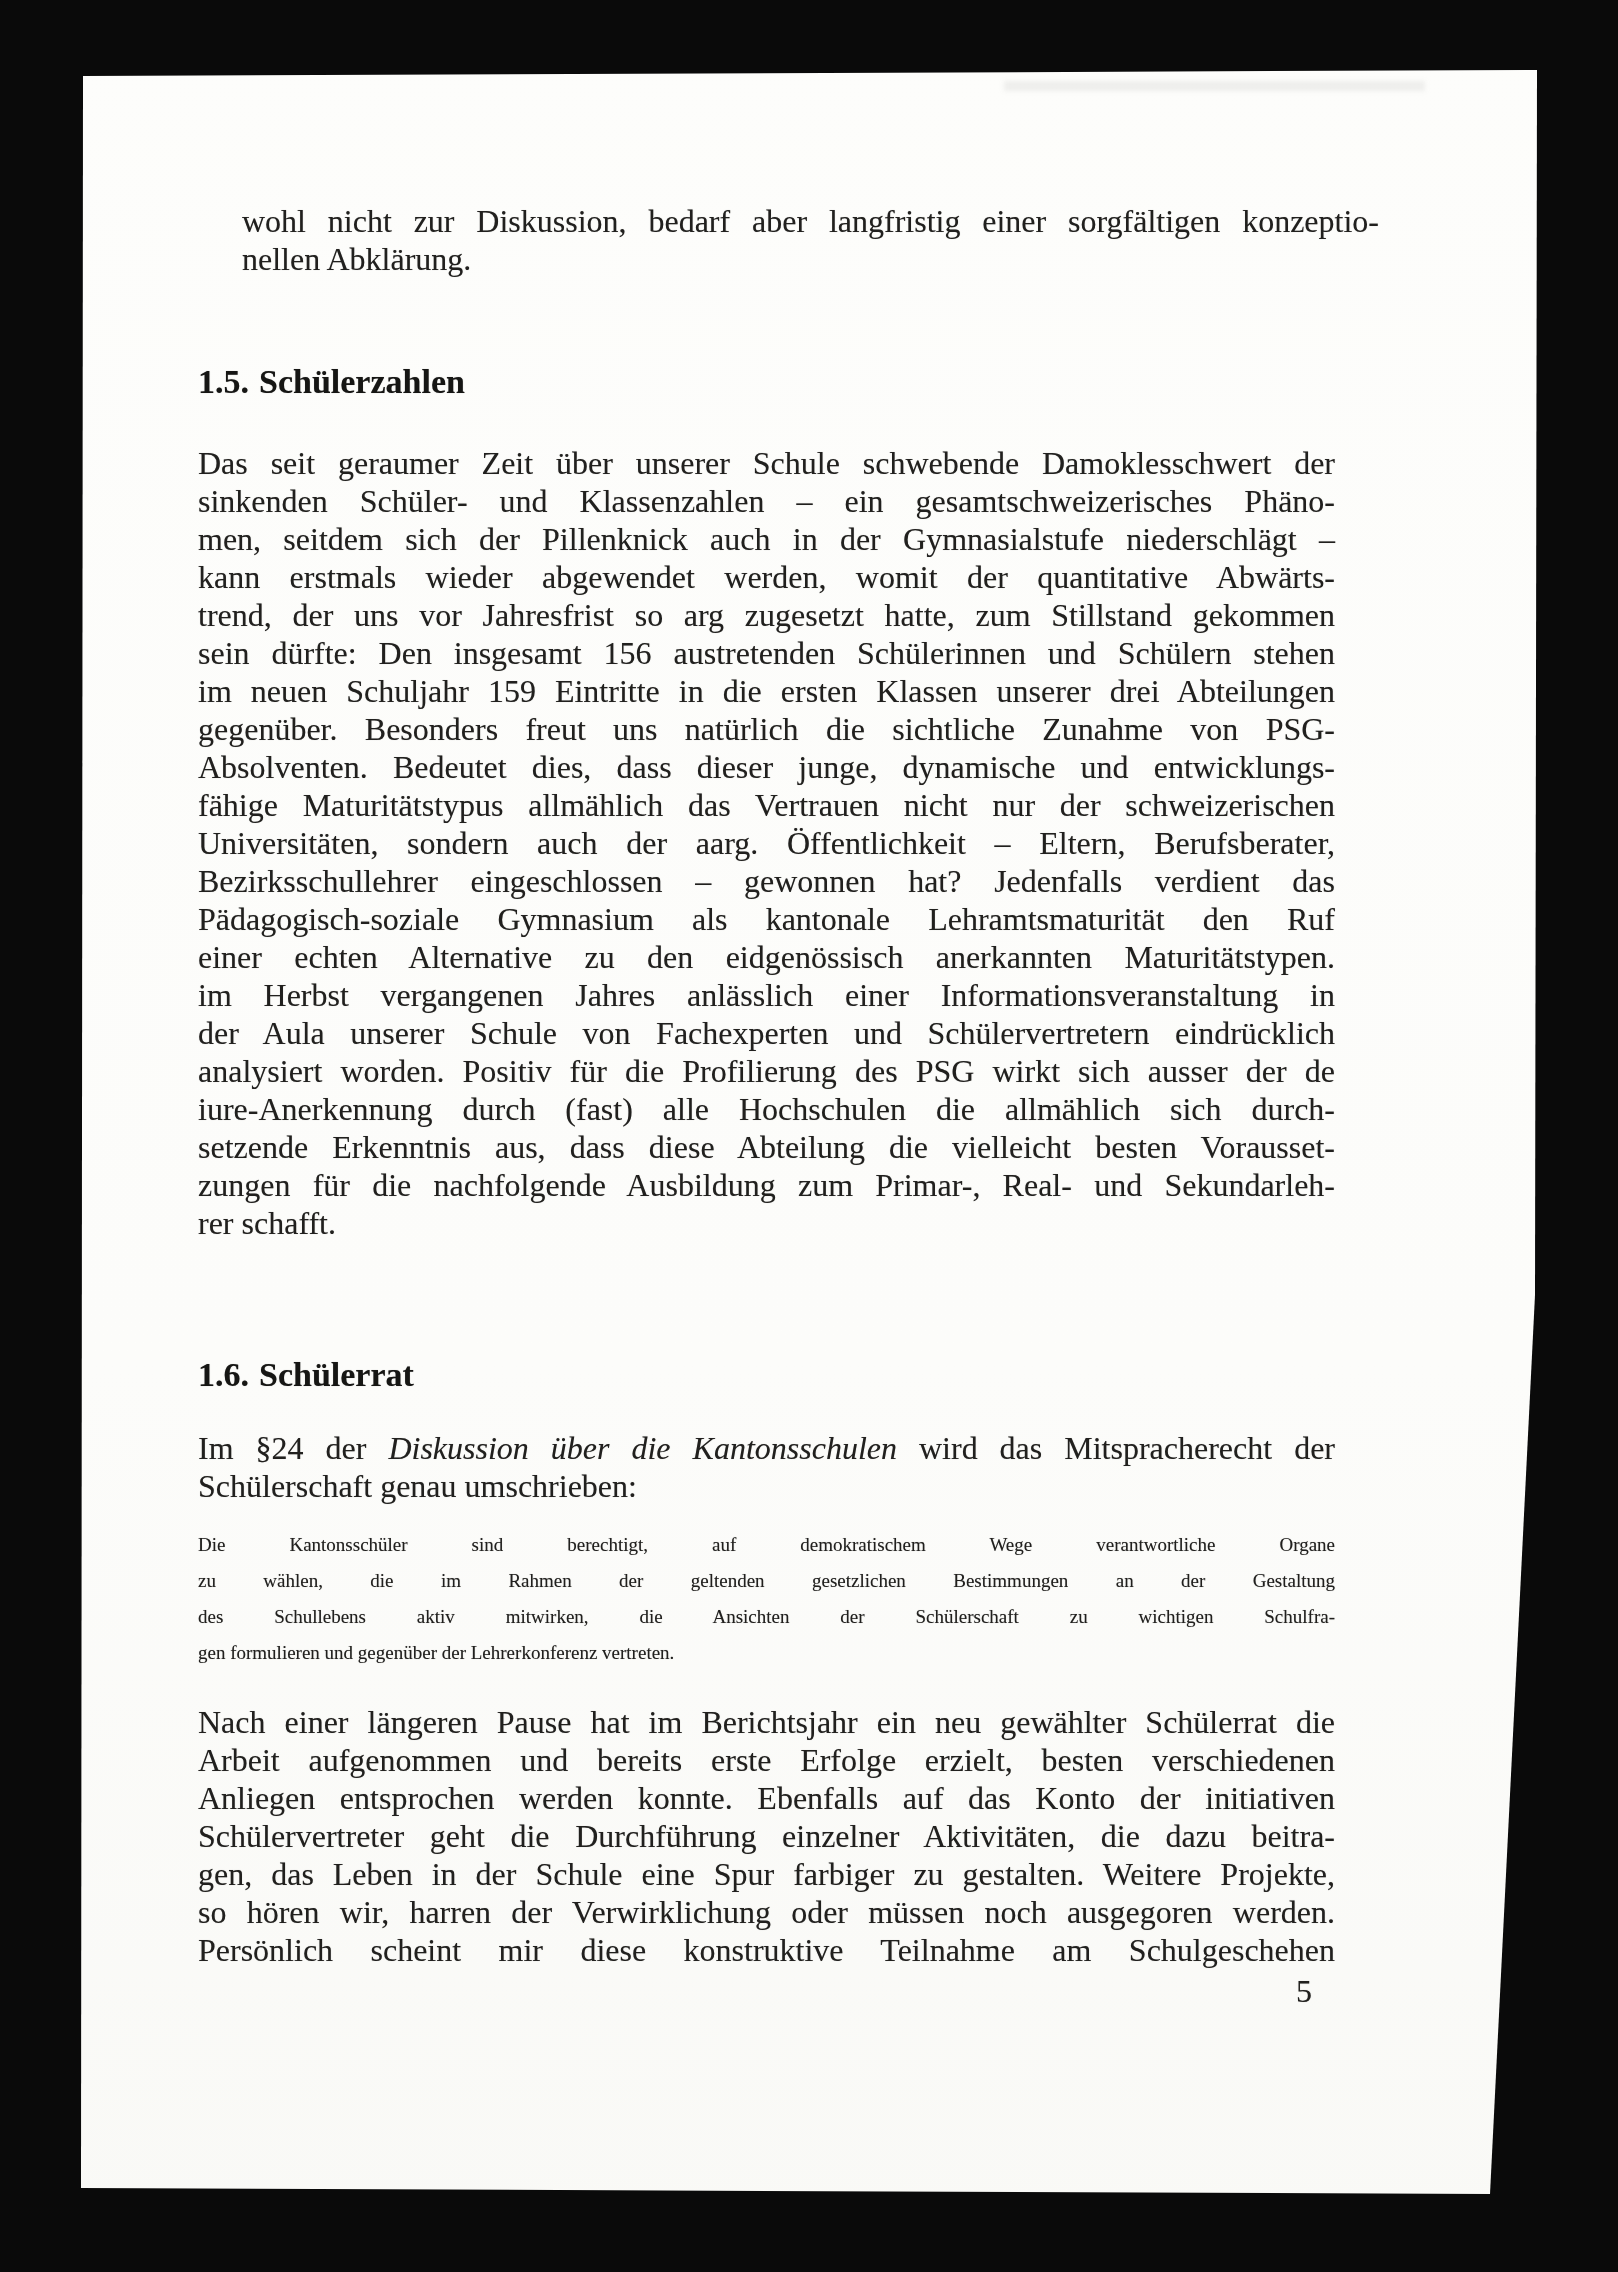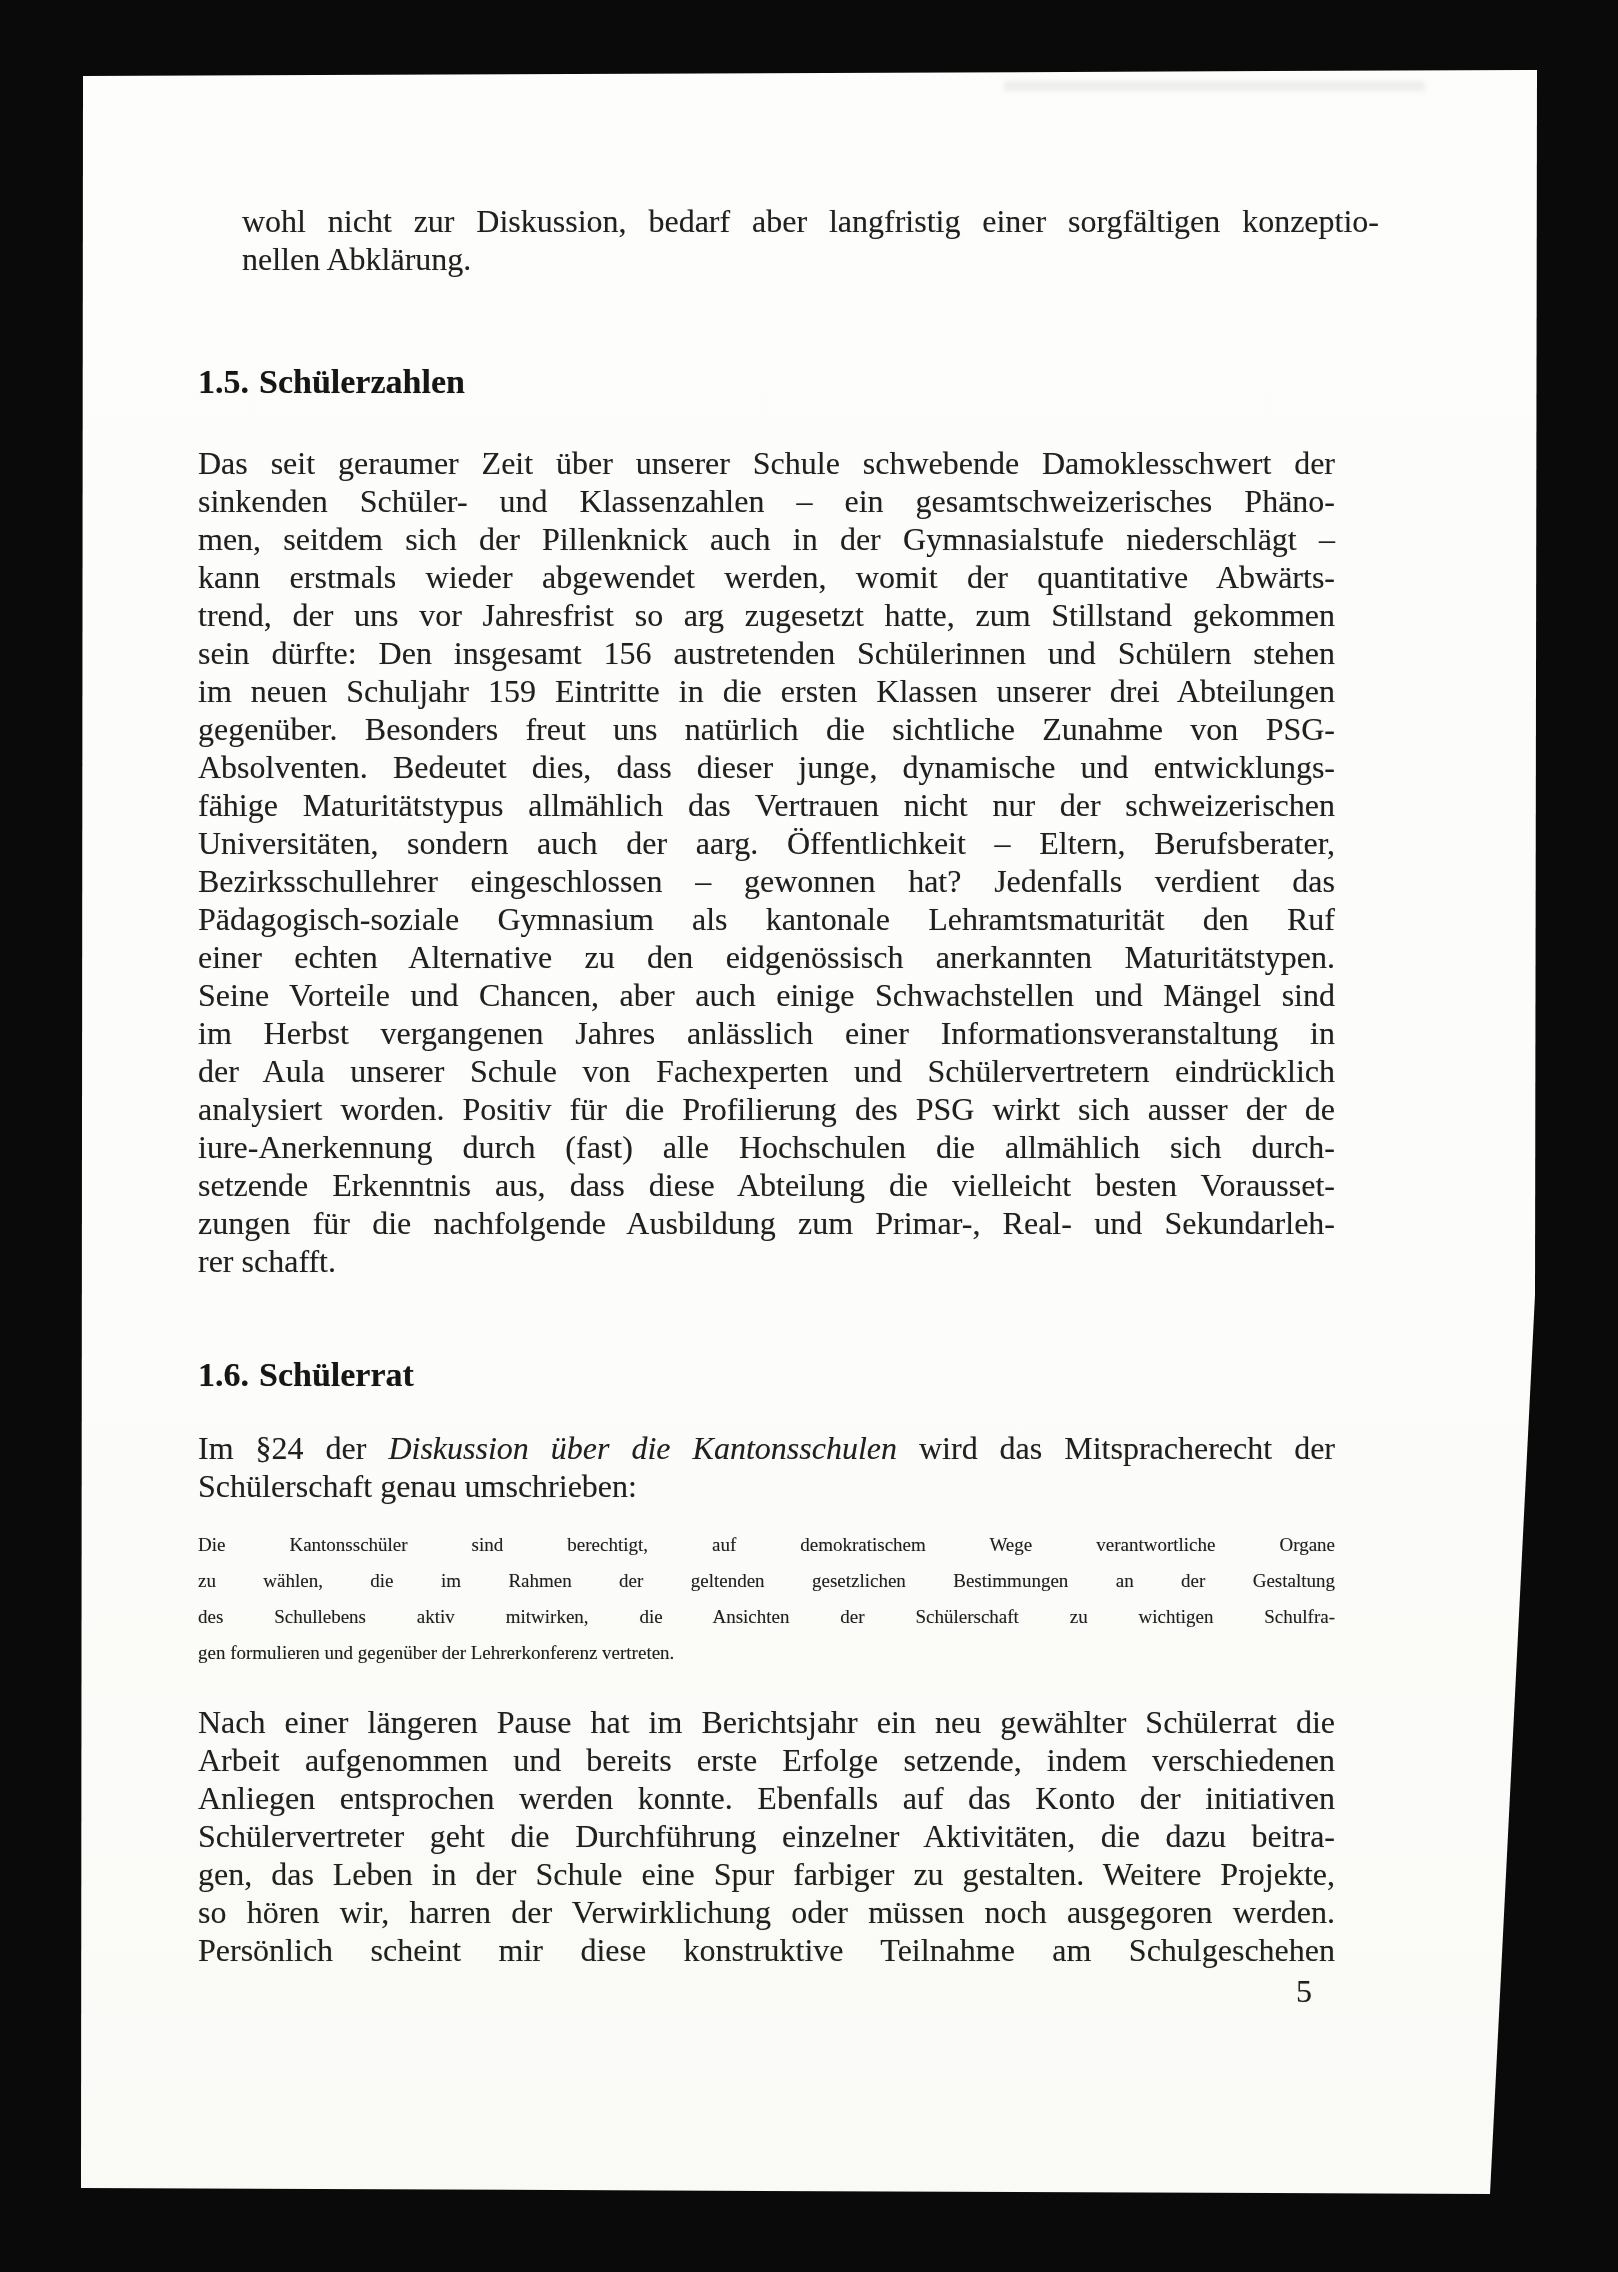--- a/index.html
+++ b/index.html
@@ -71,21 +71,20 @@
     <div class="tl j">trend, der uns vor Jahresfrist so arg zugesetzt hatte, zum Stillstand gekommen</div>
     <div class="tl j">sein dürfte: Den insgesamt 156 austretenden Schülerinnen und Schülern stehen</div>
     <div class="tl j">im neuen Schuljahr 159 Eintritte in die ersten Klassen unserer drei Abteilungen</div>
     <div class="tl j">gegenüber. Besonders freut uns natürlich die sichtliche Zunahme von PSG-</div>
     <div class="tl j">Absolventen. Bedeutet dies, dass dieser junge, dynamische und entwicklungs-</div>
     <div class="tl j">fähige Maturitätstypus allmählich das Vertrauen nicht nur der schweizerischen</div>
     <div class="tl j">Universitäten, sondern auch der aarg. Öffentlichkeit – Eltern, Berufsberater,</div>
     <div class="tl j">Bezirksschullehrer eingeschlossen – gewonnen hat? Jedenfalls verdient das</div>
     <div class="tl j">Pädagogisch-soziale Gymnasium als kantonale Lehramtsmaturität den Ruf</div>
     <div class="tl j">einer echten Alternative zu den eidgenössisch anerkannten Maturitätstypen.</div>
-    <div class="tl j">Seine Vorteile und Chancen, aber auch einige Schwachstellen und Mängel sind</div>
     <div class="tl j">im Herbst vergangenen Jahres anlässlich einer Informationsveranstaltung in</div>
     <div class="tl j">der Aula unserer Schule von Fachexperten und Schülervertretern eindrücklich</div>
     <div class="tl j">analysiert worden. Positiv für die Profilierung des PSG wirkt sich ausser der de</div>
     <div class="tl j">iure-Anerkennung durch (fast) alle Hochschulen die allmählich sich durch-</div>
     <div class="tl j">setzende Erkenntnis aus, dass diese Abteilung die vielleicht besten Vorausset-</div>
     <div class="tl j">zungen für die nachfolgende Ausbildung zum Primar-, Real- und Sekundarleh-</div>
     <div class="tl">rer schafft.</div>
   </div>
 
 <div class="block heading" style="top:1355px;">
@@ -99,21 +98,21 @@
 
 <div class="block quote-text" style="top:1527px;">
     <div class="tl j">Die Kantonsschüler sind berechtigt, auf demokratischem Wege verantwortliche Organe</div>
     <div class="tl j">zu wählen, die im Rahmen der geltenden gesetzlichen Bestimmungen an der Gestaltung</div>
     <div class="tl j">des Schullebens aktiv mitwirken, die Ansichten der Schülerschaft zu wichtigen Schulfra-</div>
     <div class="tl">gen formulieren und gegenüber der Lehrerkonferenz vertreten.</div>
   </div>
 
 <div class="block body-text" style="top:1687px;margin-top:16px;">
     <div class="tl j">Nach einer längeren Pause hat im Berichtsjahr ein neu gewählter Schülerrat die</div>
-    <div class="tl j">Arbeit aufgenommen und bereits erste Erfolge setzende, indem verschiedenen</div>
+    <div class="tl j">Arbeit aufgenommen und bereits erste Erfolge erzielt, besten verschiedenen</div>
     <div class="tl j">Anliegen entsprochen werden konnte. Ebenfalls auf das Konto der initiativen</div>
     <div class="tl j">Schülervertreter geht die Durchführung einzelner Aktivitäten, die dazu beitra-</div>
     <div class="tl j">gen, das Leben in der Schule eine Spur farbiger zu gestalten. Weitere Projekte,</div>
     <div class="tl j">so hören wir, harren der Verwirklichung oder müssen noch ausgegoren werden.</div>
     <div class="tl j">Persönlich scheint mir diese konstruktive Teilnahme am Schulgeschehen</div>
   </div>
 
 <div class="block pagenum" style="top:1972px;">5</div>
 
 

